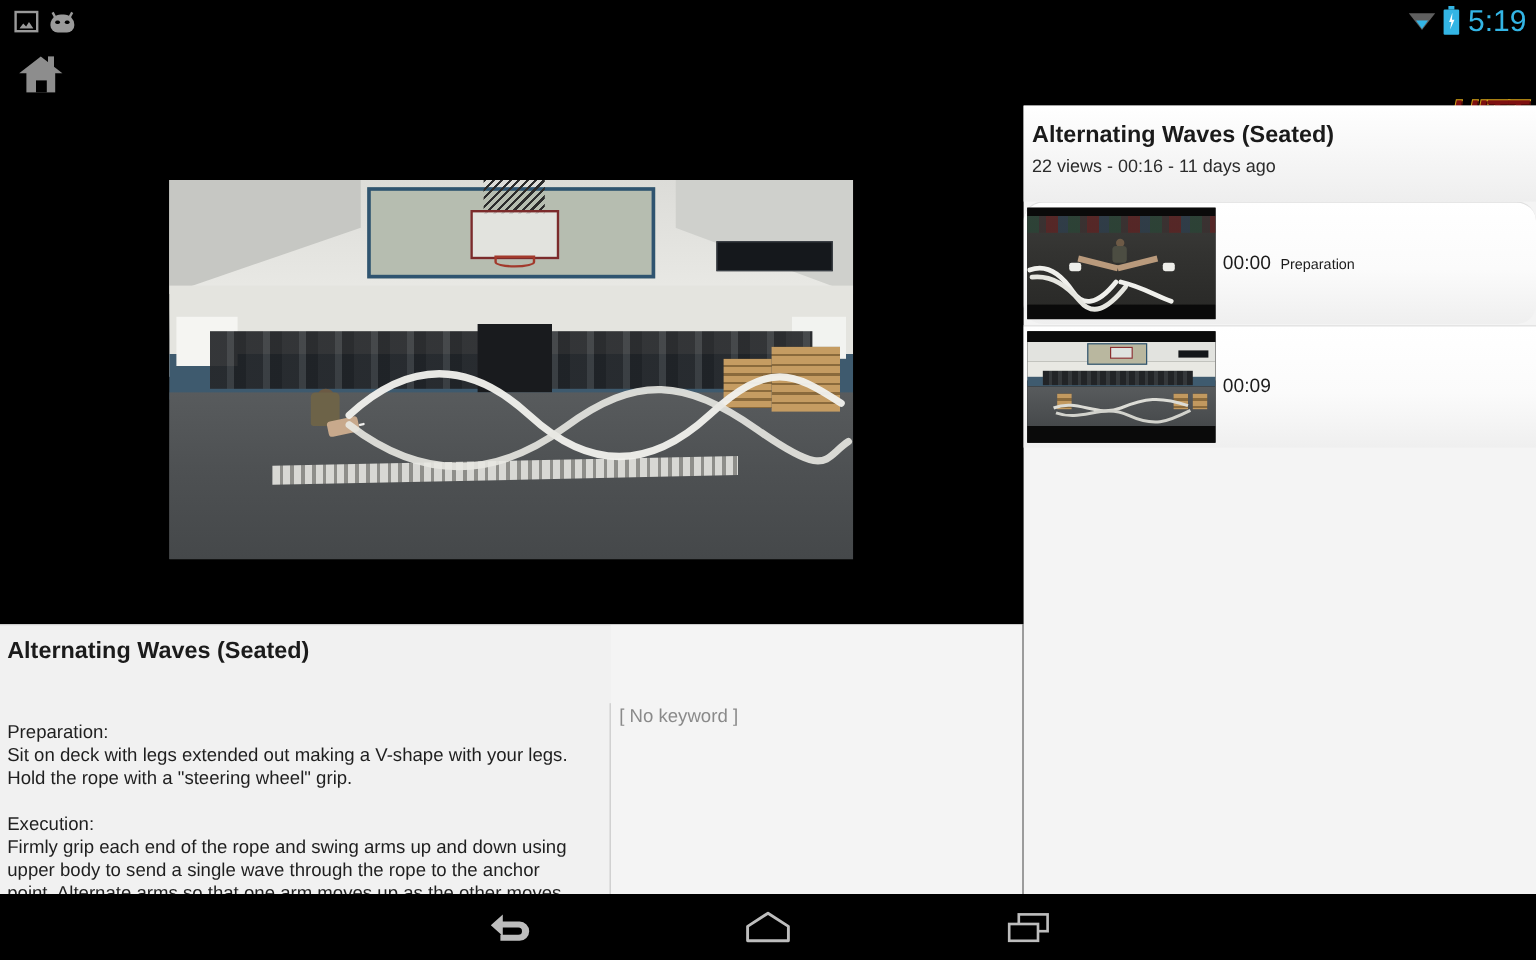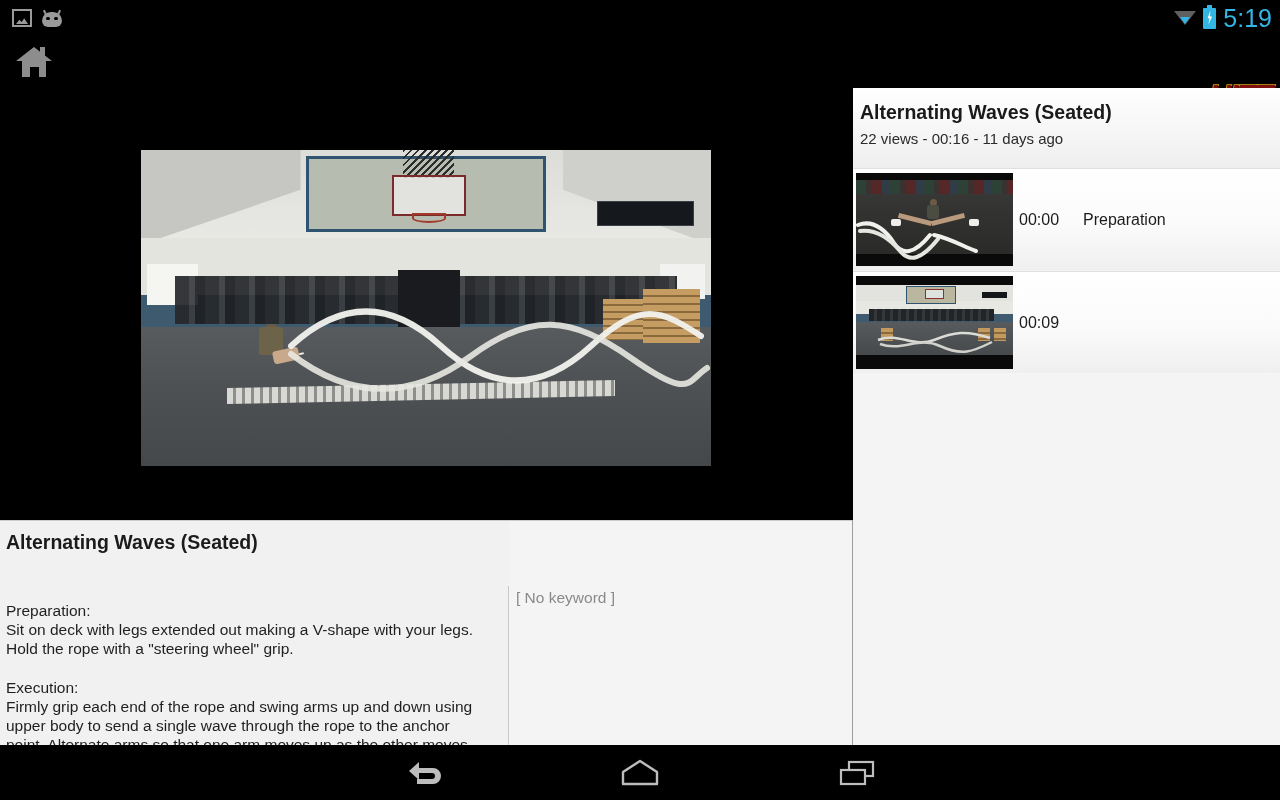--- a/index.html
+++ b/index.html
@@ -179,32 +179,32 @@
     background: linear-gradient(#ffffff 0%, #f2f2f2 78%, #eeeeee 100%);
   }
   .rp-title { position: absolute; left: 7px; top: 13px; font-size: 19.5px; font-weight: bold; color: #1a1a1a; }
   .rp-sub { position: absolute; left: 7px; top: 42px; font-size: 15px; color: #2b2b2b; }
 
   .chapter {
     position: absolute; left: 0; width: 427px; height: 102px;
     background: linear-gradient(#ffffff 0%, #fbfbfb 55%, #efefef 100%);
     border-top: 1px solid #e0e0e0; cursor: pointer;
   }
-  .chapter.c0 { top: 80px; }
+  .chapter.c0 { top: 80px; border-radius: 16px; }
   .chapter.c1 { top: 183px; }
   .chap-thumb {
     position: absolute; left: 3px; top: 4px; width: 157px; height: 93px; background: #000; overflow: hidden;
   }
   .chap-time {
     position: absolute; left: 166px; top: 0; height: 102px; line-height: 102px;
     font-size: 16px; color: #1c1c1c;
   }
   .chap-label {
-    position: absolute; left: 230px; top: 0; height: 102px; line-height: 102px;
-    font-size: 16px; color: #1c1c1c;
+    position: absolute; left: 214px; top: 0; height: 102px; line-height: 102px;
+    font-size: 12px; color: #1c1c1c;
   }
 
   
   .t1-bar { position: absolute; left: 0; width: 100%; background: #0a0a0a; }
   .t1-top { top: 0; height: 7px; }
   .t1-bot { bottom: 0; height: 12px; }
   .t1-floor { position: absolute; left: 0; top: 7px; width: 100%; height: 74px;
     background: linear-gradient(#3b3b39 0%, #333331 40%, #2a2a28 100%); }
   .t1-back { position: absolute; left: 0; top: 7px; width: 100%; height: 14px;
     background: repeating-linear-gradient(90deg, #2b4336 0 10px, #3a3030 10px 16px, #5a2424 16px 26px, #2e3d4a 26px 34px); opacity: .85; }

